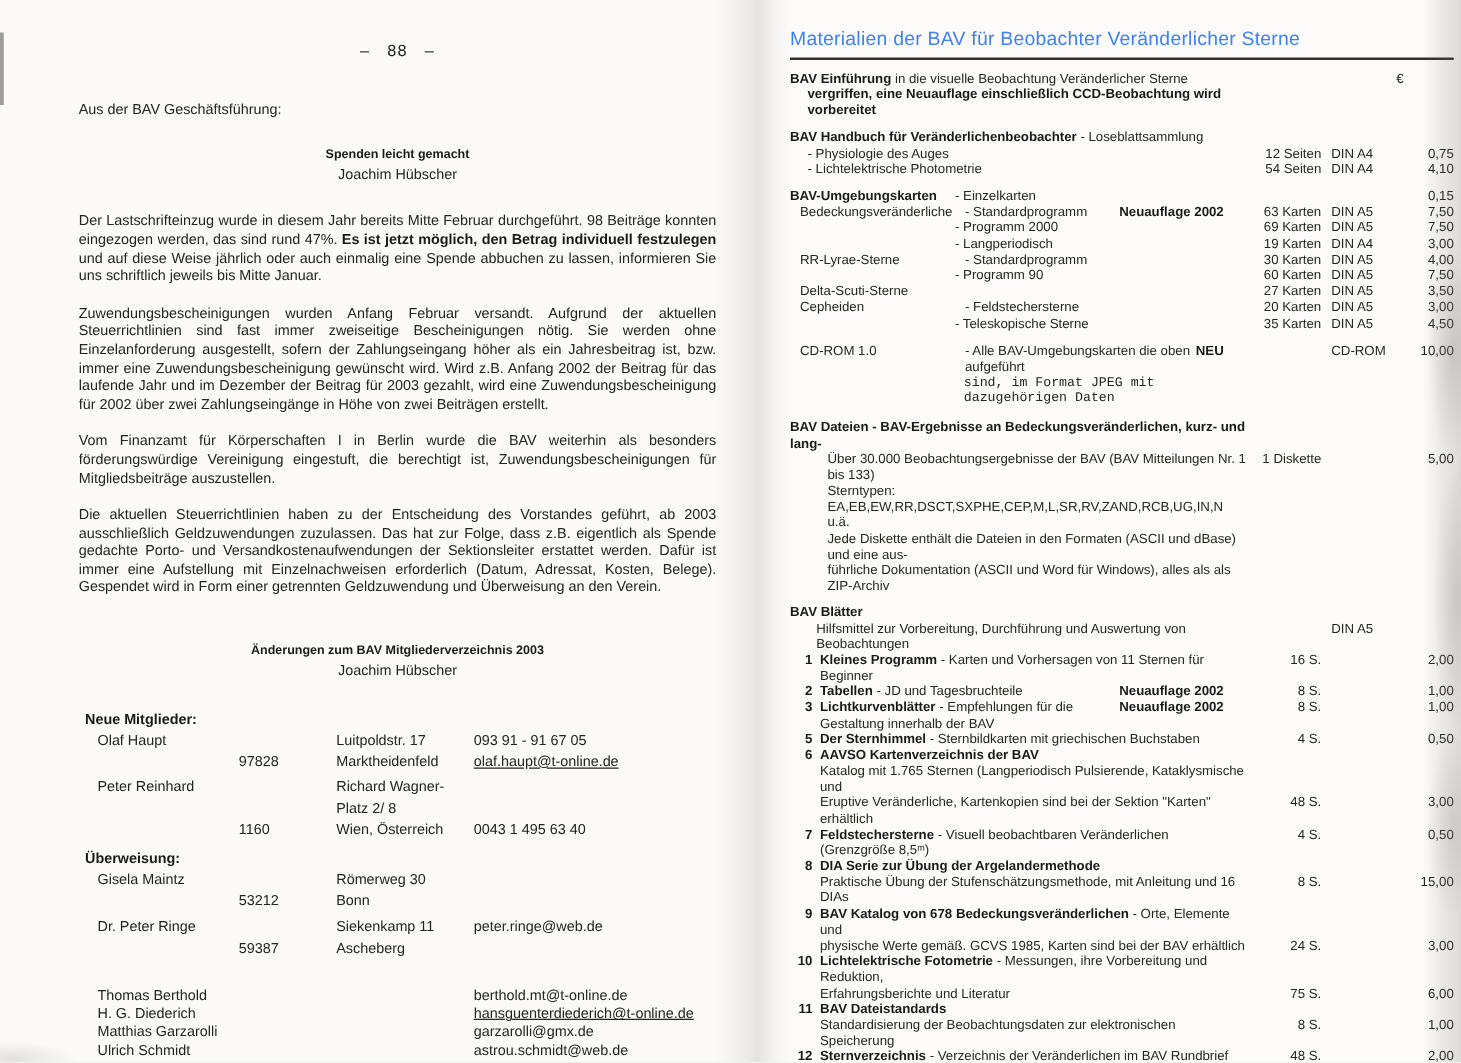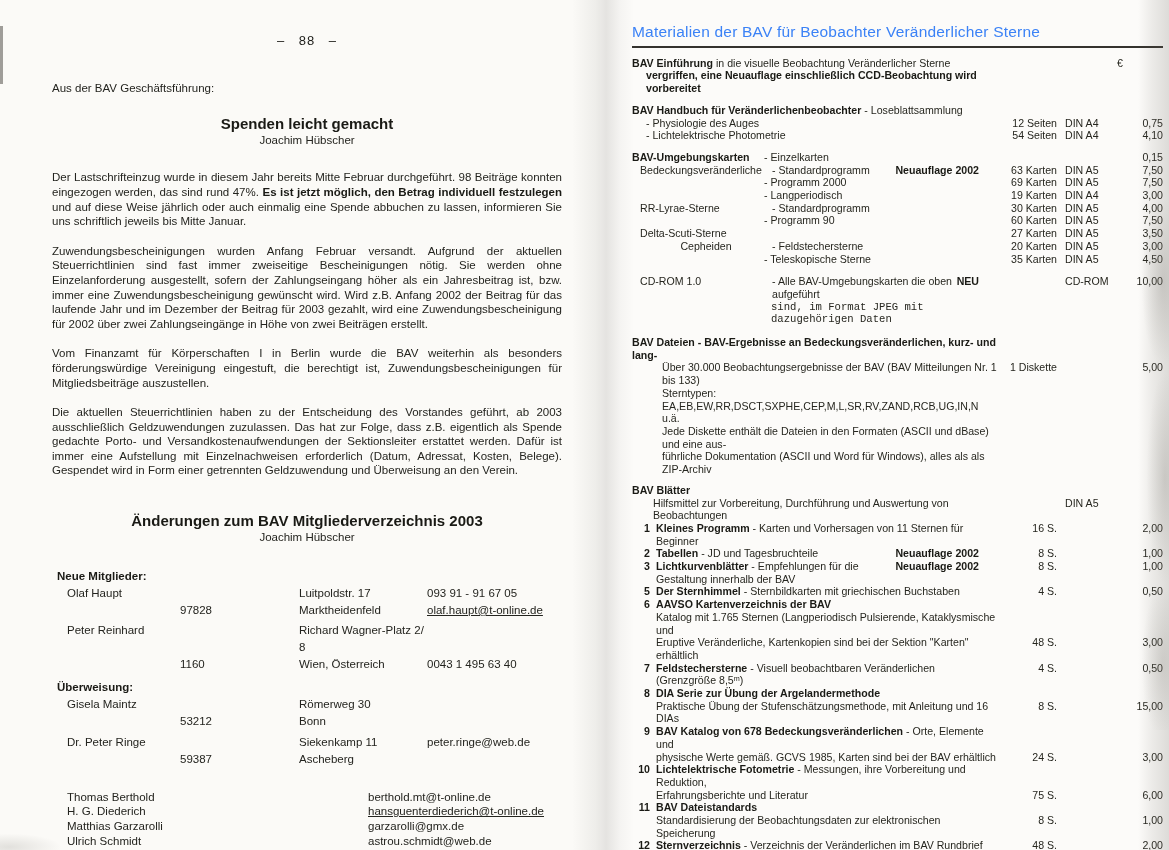--- a/index.html
+++ b/index.html
@@ -1,51 +1,51 @@
 <!DOCTYPE html>
 <html><head>
 <meta charset="utf-8">
 <style>
   html,body{margin:0;padding:0;background:#e9e8e4;}
   #spread{position:relative;width:1169px;height:850px;overflow:hidden;
     font-family:"Liberation Sans","DejaVu Sans",sans-serif;color:#24241f;background:#fbfaf7;}
   .page{position:absolute;top:0;height:850px;box-sizing:border-box;}
-  #left-page{left:0;width:600px;background:#fbfaf7;padding:0 38px 0 52px;}
+  #left-page{left:11px;width:600px;background:#fbfaf7;padding:0 38px 0 52px;}
   #right-page{left:600px;width:569px;background:#fcfbf9;padding:0 6px 0 32px;}
   
   #gutter{position:absolute;left:572px;top:0;width:62px;height:850px;pointer-events:none;
     background:linear-gradient(90deg,rgba(70,68,62,0) 0%,rgba(70,68,62,.07) 38%,rgba(70,68,62,.13) 55%,rgba(70,68,62,.04) 78%,rgba(70,68,62,0) 100%);}
   #right-edge{position:absolute;left:1138px;top:0;width:31px;height:850px;pointer-events:none;
     background:linear-gradient(90deg,rgba(95,92,85,0) 0%,rgba(95,92,85,.10) 45%,rgba(110,107,100,.22) 100%);}
   #right-blotch{position:absolute;left:1126px;top:170px;width:43px;height:560px;pointer-events:none;
     background:radial-gradient(ellipse 30px 120px at 85% 20%,rgba(120,117,110,.25),rgba(120,117,110,0) 70%),
                radial-gradient(ellipse 26px 150px at 90% 55%,rgba(120,117,110,.22),rgba(120,117,110,0) 70%),
                radial-gradient(ellipse 30px 110px at 85% 88%,rgba(120,117,110,.20),rgba(120,117,110,0) 70%);}
   #tl-mark{position:absolute;left:0;top:26px;width:3px;height:58px;background:#53514c;opacity:.55;pointer-events:none;}
   #bl-smudge{position:absolute;left:0;top:820px;width:90px;height:30px;pointer-events:none;
     background:radial-gradient(ellipse 70px 18px at 10% 90%,rgba(110,108,100,.18),rgba(110,108,100,0) 75%);}
 
   
   #left-page{font-size:11.5px;line-height:14.6px;}
   .pageno{margin-top:34px;text-align:center;font-size:13px;letter-spacing:1px;word-spacing:9px;color:#1d1d19;}
   .byline{margin-top:32px;}
   .center-head{margin-top:22px;text-align:center;}
-  .center-head .t{font-weight:700;font-size:15px;color:#1a1a15;}
+  .center-head .t{font-weight:700;font-size:10px;color:#1a1a15;}
   .center-head .a{margin-top:1px;}
   .para{margin-top:15px;text-align:justify;}
   .para.first{margin-top:23px;}
   b,.b{font-weight:700;color:#1a1a15;}
   .u{text-decoration:underline;}
   .heading2{margin-top:36px;}
   .members{margin-left:5px;margin-top:24px;}
   .mheader{font-weight:700;color:#1a1a15;line-height:17px;}
   .mrow{display:flex;line-height:16.6px;}
   .m-name{width:113px;padding-left:10px;}
   .m-plz{width:78px;}
-  .m-addr{width:128px;margin-left:41px;}
+  .m-addr{width:110px;}
   .m-contact{flex:1;}
   .contacts{margin-left:5px;margin-top:22px;}
   .crow{display:flex;line-height:14.8px;}
   .ct-name{width:301px;padding-left:10px;}
   .ct-email{flex:1;}
 
   
   #right-page{font-size:10.6px;line-height:12.7px;color:#26261f;}
   .rp-title{margin-top:26px;font-size:15.5px;letter-spacing:.2px;color:#3b82f6;
     border-bottom:2px solid #35332e;padding-bottom:7px;}
@@ -260,21 +260,21 @@
 
     <span class="c-label" style="padding-left: 8px;">Delta-Scuti-Sterne</span>
     <span class="c-body"><b class="bseg"></b><span class="tseg"></span></span>
 
     <span class="c-qty">27 Karten</span>
     <span class="c-fmt">DIN A5</span>
     <span class="c-price">3,50</span>
   </div>
         <div class="prow">
 
-    <span class="c-label" style="padding-left: 8px; text-align: center;">Cepheiden</span>
+    <span class="c-label" style="padding-left: 8px;">Cepheiden</span>
     <span class="c-body"><b class="bseg"></b><span class="tseg">- Feldstechersterne</span></span>
 
     <span class="c-qty">20 Karten</span>
     <span class="c-fmt">DIN A5</span>
     <span class="c-price">3,00</span>
   </div>
         <div class="prow">
 
     <span class="c-label"></span>
     <span class="c-body"><b class="bseg"></b><span class="tseg">- Teleskopische Sterne</span></span>

